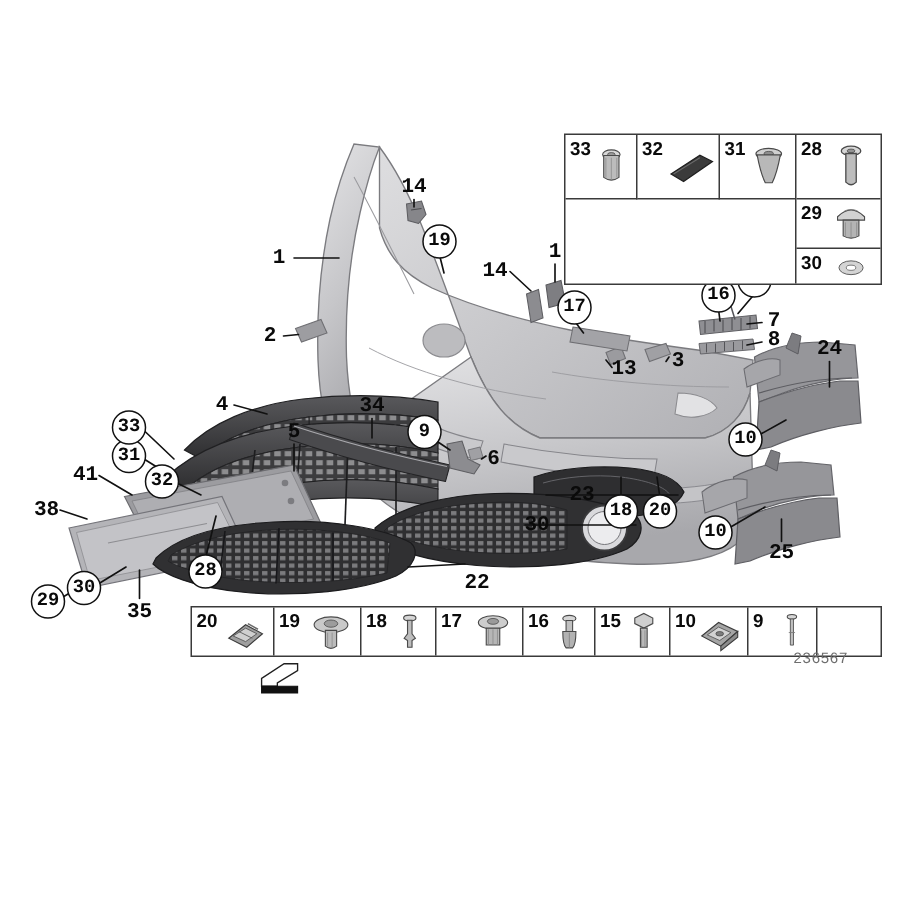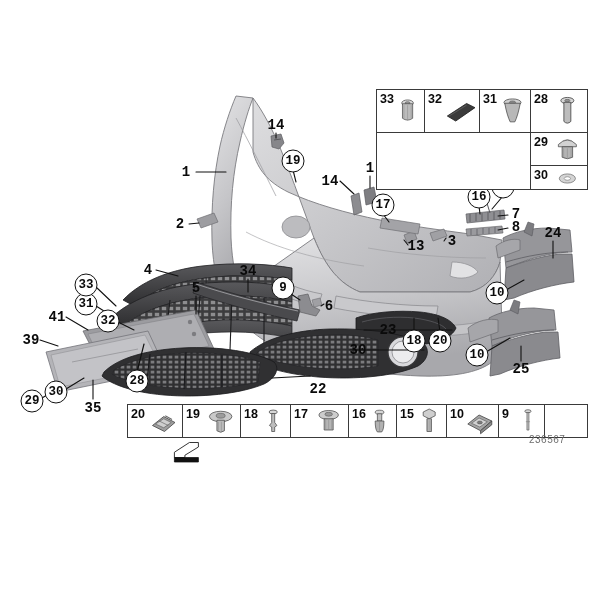--- a/index.html
+++ b/index.html
@@ -319,21 +319,21 @@
     <div class="lbl circ" style="left: 383px; top: 205px;">17</div>
     <div class="lbl circ" style="left: 414px; top: 341px;">18</div>
     <div class="lbl circ" style="left: 293px; top: 161px;">19</div>
     <div class="lbl circ" style="left: 440px; top: 341px;">20</div>
     <div class="lbl" style="left: 358px; top: 350px;">30</div>
     <div class="lbl" style="left: 318px; top: 376px; margin-top: 13px;">22</div>
     <div class="lbl" style="left: 372px; top: 330px; margin-left: 16px;">23</div>
     <div class="lbl" style="left: 553px; top: 233px;">24</div>
     <div class="lbl" style="left: 521px; top: 369px;">25</div>
     <div class="lbl" style="left: 57px; top: 317px;">41</div>
-    <div class="lbl" style="left: 31px; top: 340px;">39</div>
+    <div class="lbl" style="left: 31px; top: 340px;">38</div>
     <div class="lbl circ" style="left: 137px; top: 381px;">28</div>
     <div class="lbl circ" style="left: 32px; top: 401px;">29</div>
     <div class="lbl circ" style="left: 56px; top: 392px;">30</div>
     <div class="lbl circ" style="left: 86px; top: 304px;">31</div>
     <div class="lbl circ" style="left: 108px; top: 321px;">32</div>
     <div class="lbl circ" style="left: 86px; top: 285px;">33</div>
     <div class="lbl" style="left: 248px; top: 271px;">34</div>
     <div class="lbl" style="left: 93px; top: 408px;">35</div>
   </div>
 

